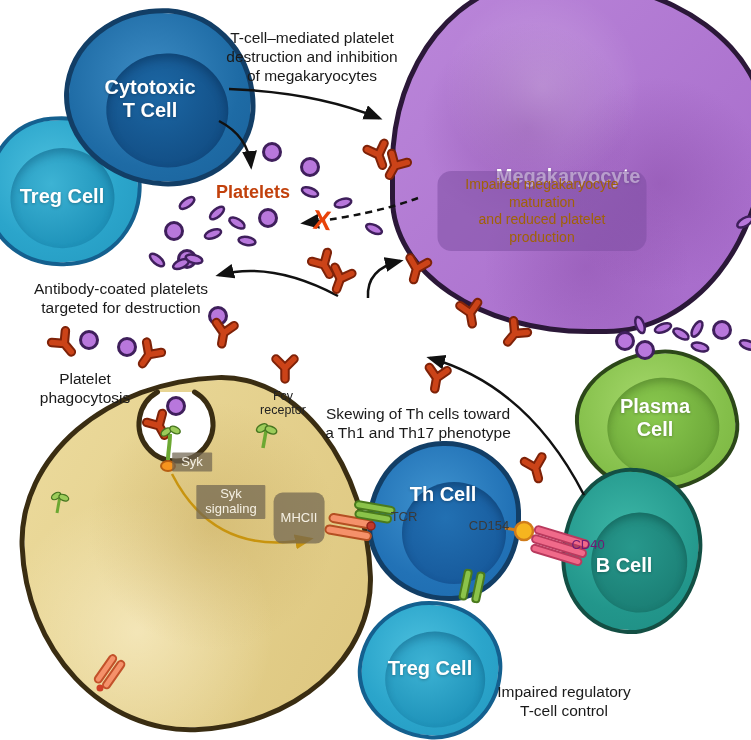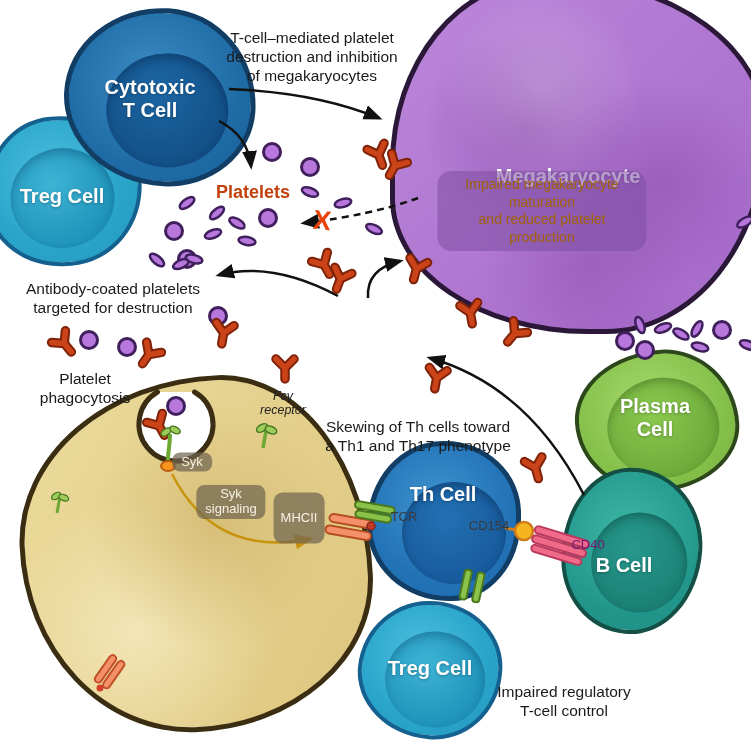--- a/index.html
+++ b/index.html
@@ -8,21 +8,21 @@
   .cell{position:absolute;box-sizing:border-box;}
   .nuc{position:absolute;border-radius:50%;}
   .lbl{position:absolute;transform:translate(-50%,-50%);text-align:center;white-space:pre-line;}
   .cell-lbl{color:#fff;font-weight:bold;font-size:20px;line-height:1.15;
             text-shadow:0 1px 3px rgba(0,0,0,0.28);}
   .txt{color:#1a1a1a;font-size:15.5px;line-height:1.22;}
   .bold-lbl{color:#c2410c;font-weight:bold;font-size:18px;}
   .mol{font-size:13px;color:#3a3a3a;}
   .mol-w{font-size:13px;color:#701a75;}
   .pill{background:rgba(112,101,80,0.72);color:#f6f1e4;font-size:13px;line-height:1.15;
-        border-radius:8px;padding:2px 9px;}
+        border-radius:1px;padding:2px 9px;}
   .note{background:rgba(126,79,163,0.55);color:#a16207;font-size:14px;line-height:1.25;
         border-radius:14px;padding:5px 13px;}
   .xmark{color:#e8430a;font-size:27px;font-weight:800;transform:translate(-50%,-50%) rotate(6deg);}
   svg{position:absolute;left:0;top:0;}
 
   
   #treg-top{left:-14px;top:116px;width:156px;height:150px;border:4.5px solid #14608f;
     border-radius:46% 54% 50% 50%/52% 48% 55% 45%;transform:rotate(-4deg);
     background:radial-gradient(circle at 42% 38%,#4cc0de 0%,#2ba5cb 55%,#2398bf 100%);}
   #treg-top .nuc{left:20px;top:28px;width:104px;height:100px;
@@ -262,34 +262,34 @@
 destruction and inhibition
 of megakaryocytes</div>
   <div class="lbl cell-lbl" style="left:150px;top:99px;">Cytotoxic
 T Cell</div>
   <div class="lbl cell-lbl" style="left:62px;top:196px;">Treg Cell</div>
   <div class="lbl cell-lbl" style="left:568px;top:143px;margin-top:33px;">Megakaryocyte</div>
   <div class="lbl note" style="left:542px;top:211px;">Impaired megakaryocyte maturation
 and reduced platelet production</div>
   <div class="lbl bold-lbl" style="left:253px;top:192px;">Platelets</div>
   <div class="lbl xmark" style="left:322px;top:221px;">X</div>
-  <div class="lbl txt" style="left:113px;top:299px;">Antibody-coated platelets
+  <div class="lbl txt" style="left:121px;top:299px;">Antibody-coated platelets
 targeted for destruction</div>
   <div class="lbl txt" style="left:85px;top:389px;">Platelet
 phagocytosis</div>
-  <div class="lbl txt" style="left:418px;top:437px;">Skewing of Th cells toward
+  <div class="lbl txt" style="left:418px;top:424px;">Skewing of Th cells toward
 a Th1 and Th17 phenotype</div>
   <div class="lbl txt" style="left:564px;top:702px;">Impaired regulatory
 T-cell control</div>
   <div class="lbl cell-lbl" style="left:655px;top:418px;">Plasma Cell</div>
   <div class="lbl cell-lbl" style="left:443px;top:494px;">Th Cell</div>
   <div class="lbl cell-lbl" style="left:624px;top:565px;">B Cell</div>
   <div class="lbl cell-lbl" style="left:430px;top:668px;">Treg Cell</div>
 
-  <div class="lbl mol" style="left:283px;top:403px;font-size:12.5px;color:#222;font-style:italic;">Fcγ
+  <div class="lbl mol" style="left:283px;top:403px;font-size:12.5px;color:#222;">Fcγ
 receptor</div>
   <div class="lbl pill" style="left:192px;top:462px;">Syk</div>
   <div class="lbl pill" style="left:231px;top:502px;">Syk
 signaling</div>
   <div class="lbl pill" style="left:299px;top:518px;border-radius:9px;padding:18px 7px;">MHCII</div>
   <div class="lbl mol" style="left:404px;top:516px;">TCR</div>
   <div class="lbl mol" style="left:489px;top:525px;">CD154</div>
   <div class="lbl mol-w" style="left:588px;top:544px;">CD40</div>
 
 </div>

